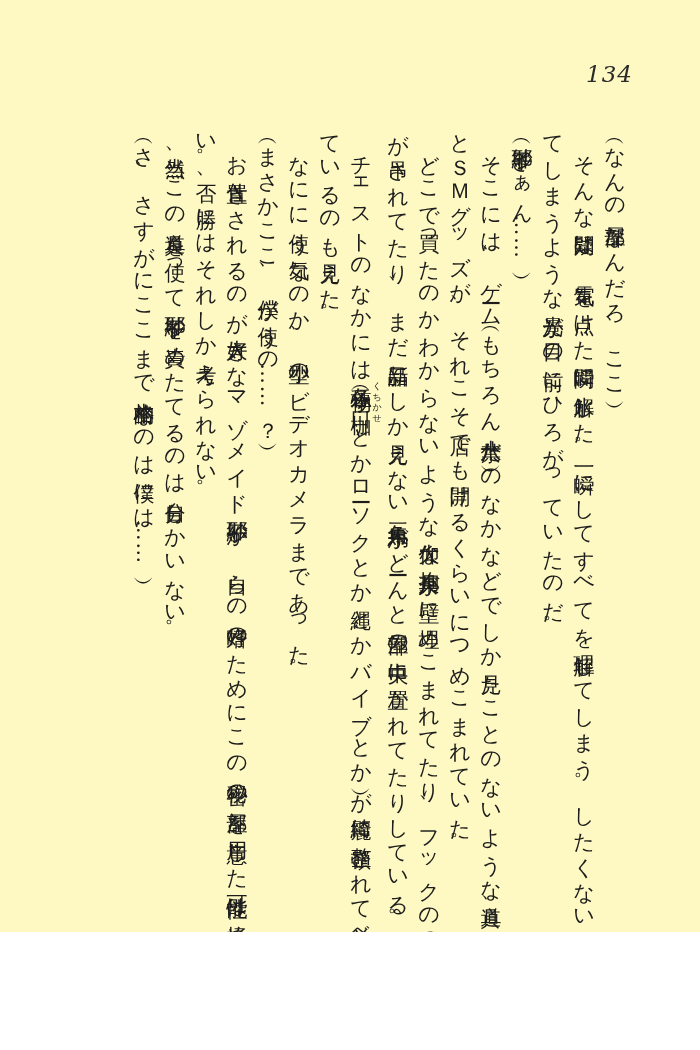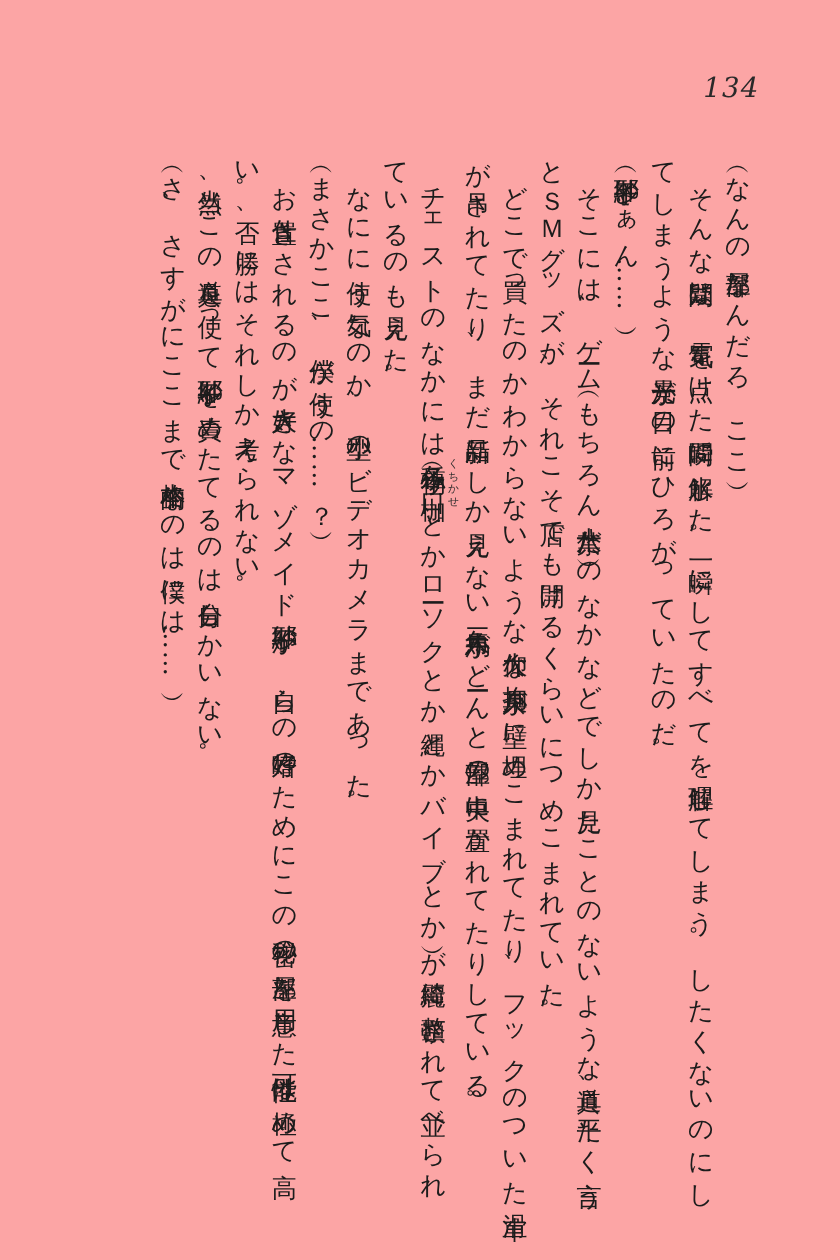--- a/index.html
+++ b/index.html
@@ -3,22 +3,22 @@
 <meta charset="utf-8">
 <style>
   html, body {
     margin: 0;
     padding: 0;
     background: #ffffff;
   }
   .book-page {
     position: relative;
     width: 700px;
-    height: 1050px;
-    background: #fca5a5;
+    height: 932px;
+    background: #fef9c3;
     overflow: hidden;
     font-family: "DejaVu Serif", "Liberation Serif", serif;
     color: #1c1c1c;
   }
   .page-number {
     position: absolute;
     top: 61px;
     left: 586px;
     font-size: 23px;
     font-style: italic;

